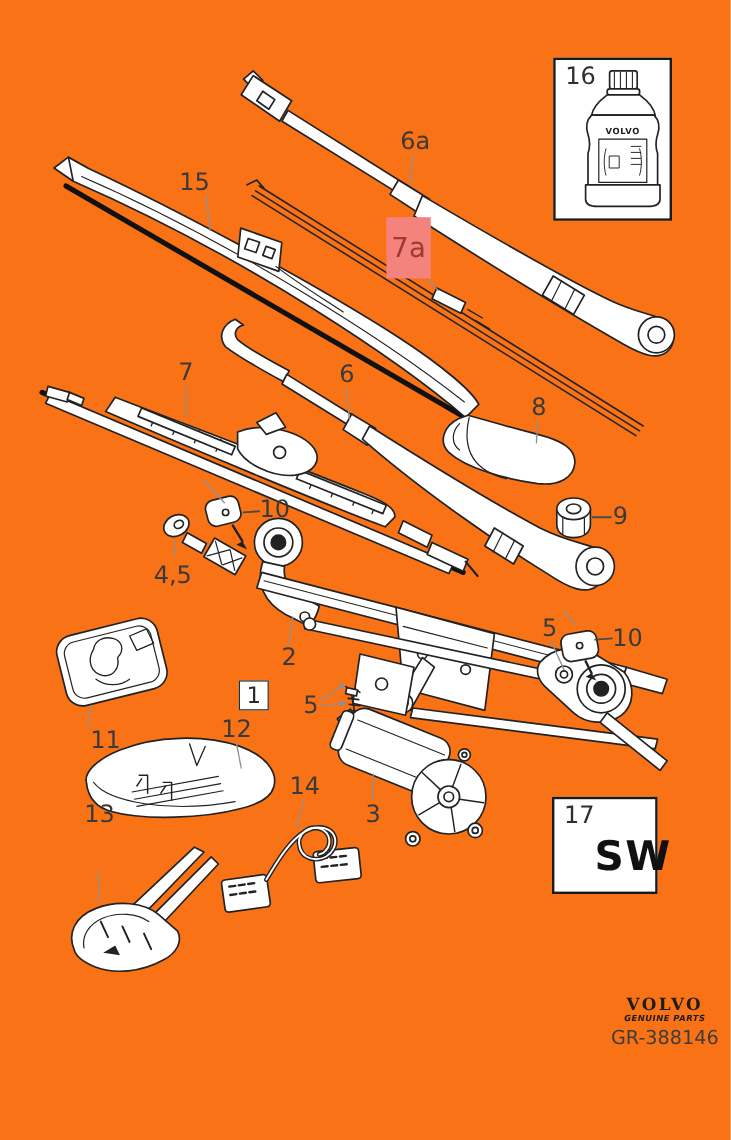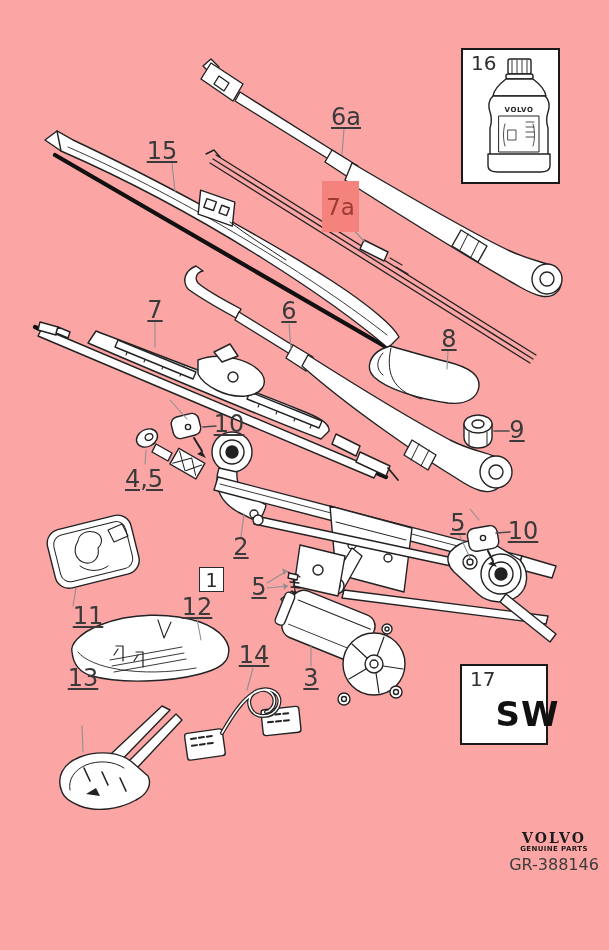--- a/index.html
+++ b/index.html
@@ -1,37 +1,37 @@
 <!DOCTYPE html>
 <html><head>
 <meta charset="utf-8">
 <style>
   html,body{margin:0;padding:0;background:#fff;}
-  #page{position:relative;width:609px;height:950px;background:#fca5a5;overflow:hidden;
+  #page{position:relative;width:609px;height:950px;background:#f97316;overflow:hidden;
         font-family:"DejaVu Sans",sans-serif;}
   #art{position:absolute;left:0;top:0;z-index:1;}
   .callout{position:absolute;z-index:3;transform:translate(-50%,-50%);
-           font-size:24px;color:#3a3a3a;line-height:1;white-space:nowrap;text-decoration:underline;}
+           font-size:20px;color:#3a3a3a;line-height:1;white-space:nowrap;}
   .hl{position:absolute;z-index:3;left:322px;top:181px;width:37px;height:51px;
       background:#f4837d;display:flex;align-items:center;justify-content:center;
       font-size:23px;color:#9e3a31;}
   .refbox{position:absolute;z-index:3;left:199px;top:567px;width:23px;height:23px;
       border:1.7px solid #2a2a2a;display:flex;align-items:center;justify-content:center;
       font-size:19px;color:#2a2a2a;background:#fff;}
   .bigbox{position:absolute;z-index:0;border:2.4px solid #1a1a1a;background:#fff;}
   #kitbox{left:461px;top:48px;width:95px;height:132px;}
   #swbox{left:460px;top:664px;width:84px;height:77px;display:flex;flex-direction:row;}
   .boxnum{font-size:20px;color:#2f2f2f;margin:3px 0 0 8px;line-height:1;}
   #swcode{align-self:center;font-size:34px;font-weight:bold;color:#111;
           letter-spacing:1px;margin-top:19px;line-height:1;}
   #bottlebrand{position:absolute;z-index:3;left:519px;top:110px;transform:translate(-50%,-50%);
           font-size:7px;font-weight:bold;letter-spacing:0.6px;color:#222;}
   #logo{position:absolute;z-index:3;left:504px;top:831px;width:100px;text-align:center;color:#1c1c1c;}
   #logo .mark{font-family:"DejaVu Serif",serif;font-weight:bold;font-size:14px;letter-spacing:2px;line-height:1;}
-  #logo .tag{font-size:7px;font-weight:bold;letter-spacing:0.4px;line-height:1;margin-top:1px;}
+  #logo .tag{font-size:7px;font-weight:bold;letter-spacing:0.4px;line-height:1;margin-top:1px;font-style:italic;}
   #logo .ref{font-size:16px;color:#3c3c3c;margin-top:4px;line-height:1;}
   #footer{position:absolute;z-index:4;left:0;top:890px;width:609px;height:60px;background:#757575;
           display:flex;align-items:center;justify-content:center;gap:38px;
           color:#fff;font-size:22px;font-family:"Liberation Sans",sans-serif;}
 </style>
 </head>
 <body>
 
 <div id="page">
 

